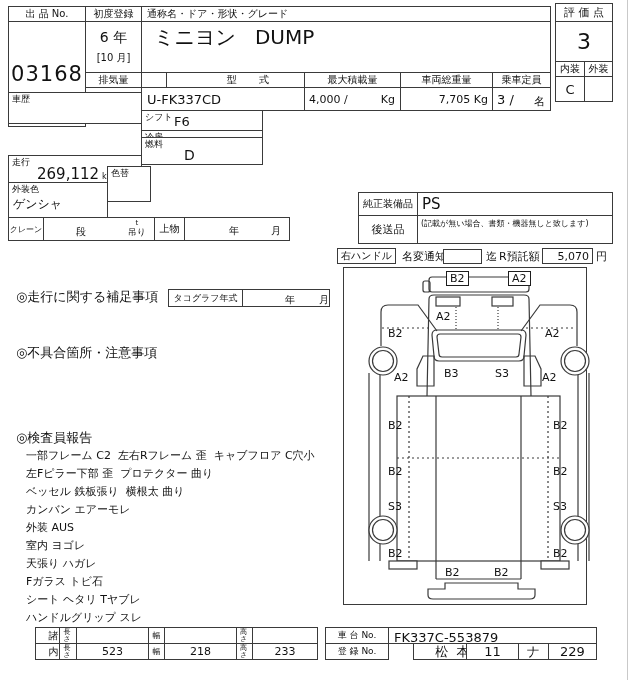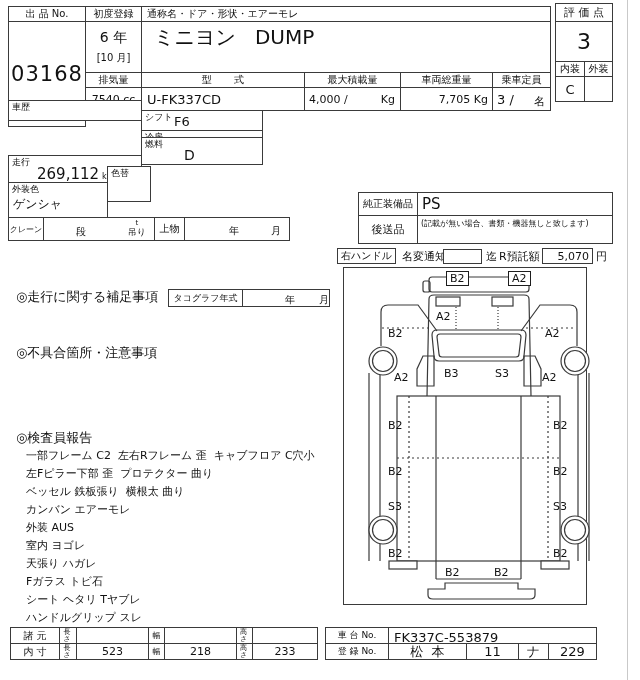--- a/index.html
+++ b/index.html
@@ -2,21 +2,21 @@
 <html><head>
 <meta charset="utf-8">
 <style>
   * { margin:0; padding:0; box-sizing:border-box; }
   html,body { background:#ececec; font-family:"DejaVu Sans", sans-serif; }
   .sheet { position:relative; width:640px; height:680px; background:#fff; color:#111; overflow:hidden; }
   .cell { position:absolute; border:1px solid #3a3a3a; background:#fff; }
   .ctr  { display:flex; align-items:center; justify-content:center; }
   .hdr  { font-size:10px; }
   .tag  { position:absolute; top:1px; left:3px; font-size:9px; line-height:10px; }
-  .pre  { white-space:pre; }
+  .pre  { white-space:pre;margin-left:25px; }
   .txt  { position:absolute; font-size:11px; line-height:13px; }
   .abs  { position:absolute; }
   .dcode { position:absolute; font-size:11px; line-height:13px; }
   .boxed { border:1.6px solid #1d1d1d; padding:0 3px; background:#fff; }
   .insp-line { height:18px; line-height:18px; font-size:11px; white-space:pre; }
   .stack { display:block; word-break:break-all; }
   svg { position:absolute; left:0; top:0; }
 </style>
 </head>
 <body>
@@ -25,21 +25,21 @@
 
   <div class="cell ctr hdr" style="left:8px;top:6px;width:78px;height:16px">出 品 No.</div>
   <div class="cell ctr" style="left:8px;top:21px;width:78px;height:106px;font-size:21px;letter-spacing:1px">03168</div>
 
   <div class="cell ctr hdr" style="left:85px;top:6px;width:57px;height:16px">初度登録</div>
   <div class="cell" style="left:85px;top:21px;width:57px;height:52px">
     <div style="text-align:center;font-size:14px;margin-top:7px">6 年</div>
     <div style="text-align:center;font-size:10px;margin-top:4px">[10 月]</div>
   </div>
 
-  <div class="cell hdr" style="left:141px;top:6px;width:410px;height:16px;display:flex;align-items:center;padding-left:5px">通称名・ドア・形状・エアーモレ</div>
+  <div class="cell hdr" style="left:141px;top:6px;width:410px;height:16px;display:flex;align-items:center;padding-left:5px">通称名・ドア・形状・グレード</div>
   <div class="cell" style="left:141px;top:21px;width:410px;height:52px">
     <div class="pre" style="font-size:20px;margin:2px 0 0 12px">ミニヨン   DUMP</div>
   </div>
 
   <div class="cell ctr" style="left:555px;top:3px;width:58px;height:19px;font-size:11px">評 価 点</div>
   <div class="cell ctr" style="left:555px;top:21px;width:58px;height:41px;font-size:22px">3</div>
   <div class="cell ctr hdr" style="left:555px;top:61px;width:30px;height:16px">内装</div>
   <div class="cell ctr hdr" style="left:584px;top:61px;width:29px;height:16px">外装</div>
   <div class="cell ctr" style="left:555px;top:76px;width:30px;height:26px;font-size:13px">C</div>
   <div class="cell ctr" style="left:584px;top:76px;width:29px;height:26px;font-size:13px"></div>
@@ -62,21 +62,21 @@
   <div class="cell" style="left:400px;top:87px;width:93px;height:24px">
     <span class="abs" style="right:4px;top:5px;font-size:11px">7,705 Kg</span>
   </div>
 
   <div class="cell ctr hdr" style="left:492px;top:72px;width:59px;height:16px">乗車定員</div>
   <div class="cell" style="left:492px;top:87px;width:59px;height:24px">
     <span class="abs" style="left:4px;top:4px;font-size:13px">3 /</span>
     <span class="abs" style="right:5px;top:6px;font-size:11px">名</span>
   </div>
 
-  <div class="cell" style="left:8px;top:100px;width:134px;height:21px">
+  <div class="cell" style="left:8px;top:92px;width:134px;height:32px">
     <span class="tag">車歴</span>
   </div>
   <div class="cell" style="left:141px;top:110px;width:122px;height:21px">
     <span class="tag">シフト</span>
     <span class="abs" style="left:32px;top:3px;font-size:13px">F6</span>
   </div>
 
   <div class="cell" style="left:141px;top:130px;width:122px;height:26px">
     <span class="tag">冷房</span>
     <span class="abs" style="left:34px;top:7px;font-size:14px">AC</span>

